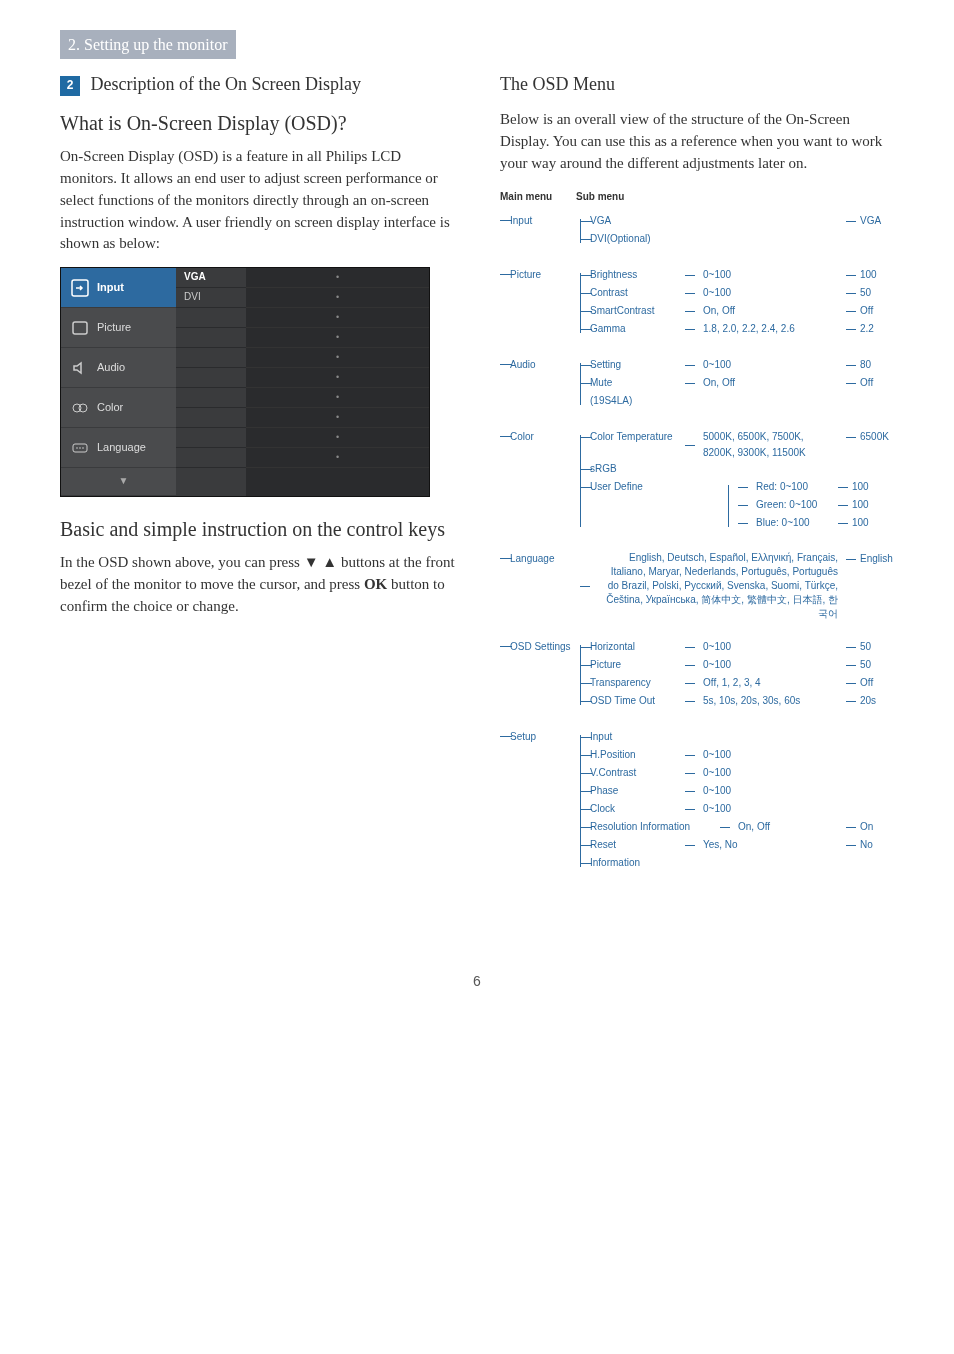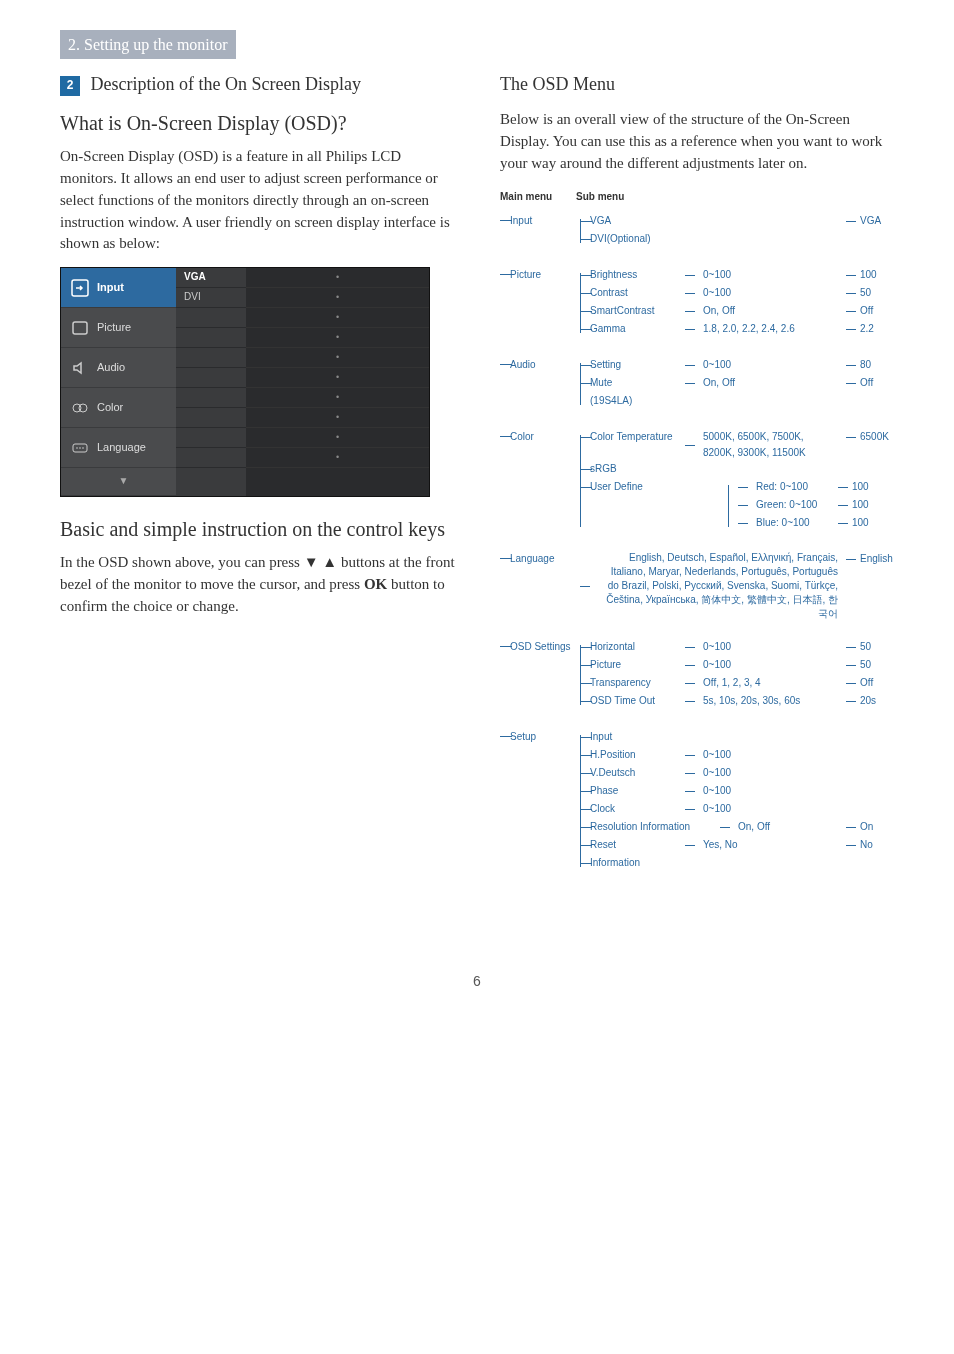--- a/index.html
+++ b/index.html
@@ -426,21 +426,21 @@
         <div class="tg-main"><span class="dash">Setup</span></div>
         <div class="tg-sub connector">
           <div class="sub-row">
               <div class="sr-label dash">Input</div>
             </div>
           <div class="sub-row">
               <div class="sr-label dash">H.Position</div>
               <div class="sr-opts dash-s">0~100</div>
             </div>
           <div class="sub-row">
-              <div class="sr-label dash">V.Deutsch</div>
+              <div class="sr-label dash">V.Contrast</div>
               <div class="sr-opts dash-s">0~100</div>
             </div>
           <div class="sub-row">
               <div class="sr-label dash">Phase</div>
               <div class="sr-opts dash-s">0~100</div>
             </div>
           <div class="sub-row">
               <div class="sr-label dash">Clock</div>
               <div class="sr-opts dash-s">0~100</div>
             </div>

